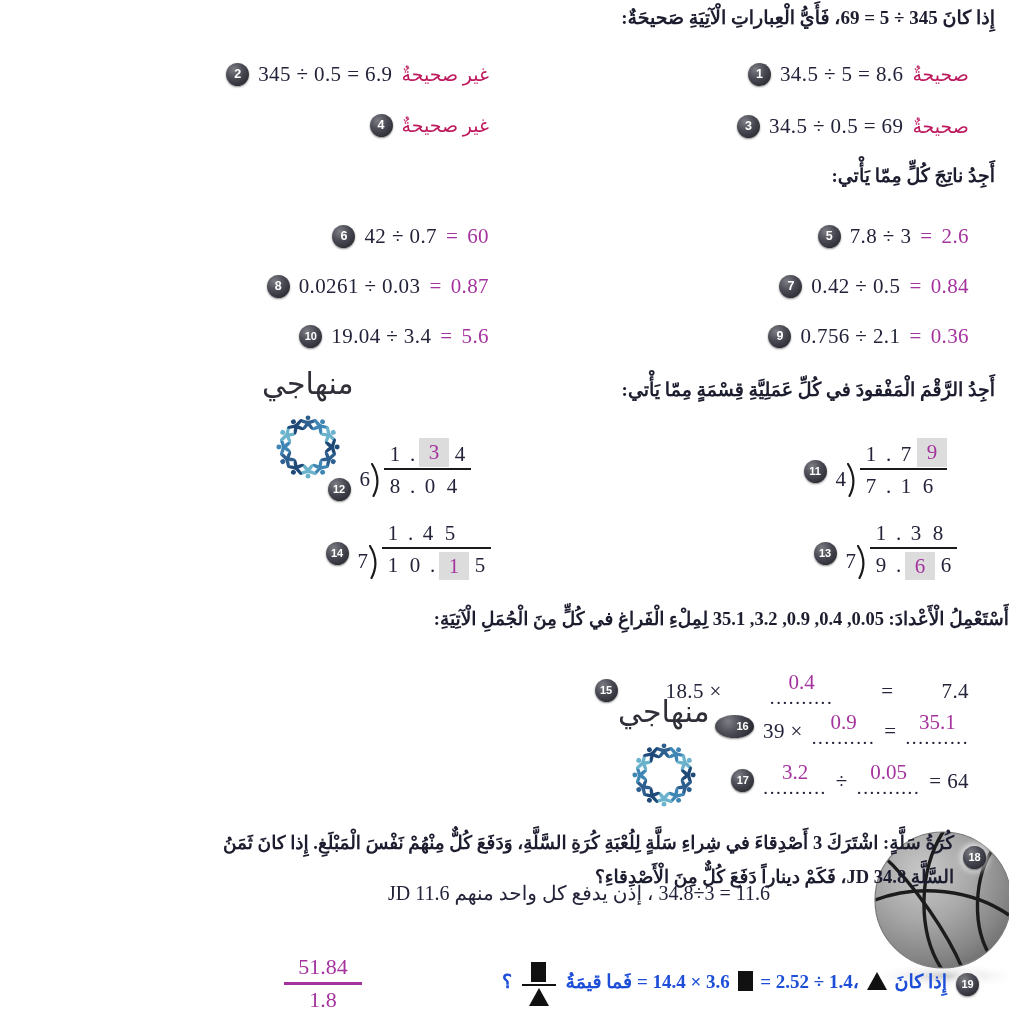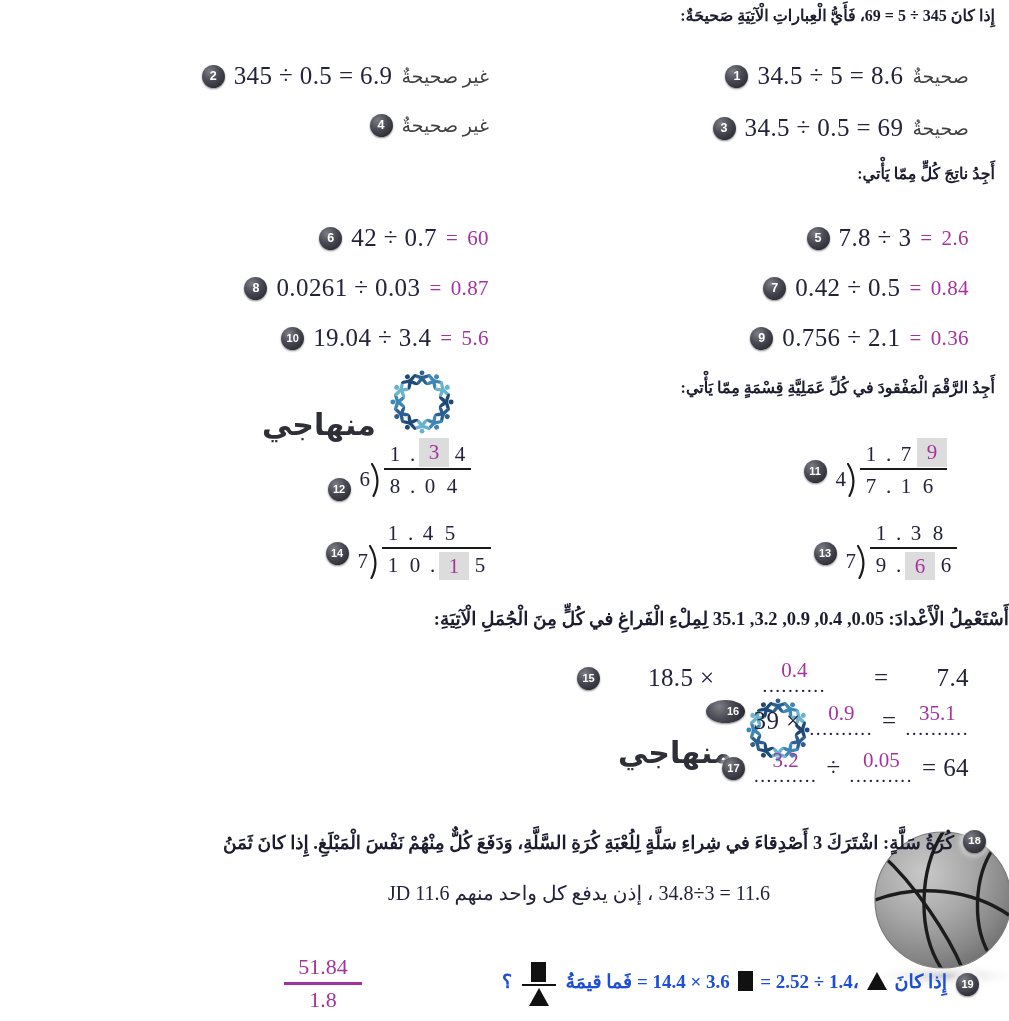--- a/index.html
+++ b/index.html
@@ -24,21 +24,21 @@
     unicode-bidi: isolate;
   }
   .num {
     font-family: "Liberation Serif", "DejaVu Serif", serif;
     direction: ltr;
     unicode-bidi: isolate;
   }
 
   
   .prompt {
-    font-size: 16px;
+    font-size: 19px;
     font-weight: 700;
     color: #1d1d30;
     text-align: right;
     letter-spacing: 0px;
     white-space: nowrap;
   }
 
   
   .badge {
     display: inline-block;
@@ -62,34 +62,34 @@
   
   .ex-row {
     display: flex;
     flex-direction: row;
     align-items: center;
     gap: 9px;
     direction: ltr;
     white-space: nowrap;
   }
   .ex-math {
-    font-size: 25px;
+    font-size: 21px;
     color: #23233a;
     direction: ltr;
     letter-spacing: 0.4px;
   }
   .ex-ans {
     font-size: 21px;
     color: #a5339e;
     direction: ltr;
     letter-spacing: 0.4px;
   }
   .ex-verdict {
     font-size: 19px;
-    color: #404040;
+    color: #be185d;
     direction: rtl;
     unicode-bidi: isolate;
   }
 
   
   .division {
     display: flex;
     flex-direction: row;
     align-items: flex-start;
     direction: ltr;
@@ -139,20 +139,21 @@
   .div-quotient .dig.hl { padding-bottom: 2px; }
 
   
   .blank {
     display: inline-flex;
     flex-direction: column;
     align-items: center;
     justify-content: center;
     vertical-align: bottom;
     direction: ltr;
+    margin-top: 12px;
   }
   .blank-val {
     font-size: 21px;
     color: #a5339e;
     line-height: 20px;
   }
   .blank-dots {
     font-size: 19px;
     color: #23233a;
     letter-spacing: 1.6px;
@@ -228,25 +229,24 @@
   .frac-ans .bar {
     width: 78px;
     height: 2.6px;
     background: #a5339e;
     margin: 2px 0;
   }
 
   
   .logo-wrap {
     display: flex;
-    flex-direction: row;
-    align-items: flex-end;
+    flex-direction: column;
+    align-items: center;
     gap: 10px;
     direction: ltr;
-    font-weight: bold;
   }
   .logo-word {
     font-family: "DejaVu Sans", sans-serif;
     font-size: 30px;
     color: #2f2f38;
     direction: rtl;
     letter-spacing: 0px;
   }
 
   
@@ -562,21 +562,21 @@
   <span class="ex-math num">18.5 ×</span>
   <span class="blank">
     <span class="blank-val">0.4</span>
     <span class="blank-dots">..........</span>
   </span>
   <span class="ex-math num">=</span>
   <span class="ex-math num">7.4</span>
 </div>
 
 <div class="abs ex-row" style="right:40px; top:700px; align-items:flex-end;">
-  <span class="badge wide" style="margin-bottom:12px;padding-left:16px;">16</span>
+  <span class="badge wide" style="margin-bottom:6px;padding-left:16px;">16</span>
   <span class="ex-math num">39 ×</span>
   <span class="blank">
     <span class="blank-val">0.9</span>
     <span class="blank-dots">..........</span>
   </span>
   <span class="ex-math num">=</span>
   <span class="blank">
     <span class="blank-val">35.1</span>
     <span class="blank-dots">..........</span>
   </span>
@@ -620,26 +620,27 @@
       <path d="M30 82 C 72 66, 128 70, 168 100"></path>
       <path d="M36 36 C 70 66, 104 118, 118 152"></path>
       <path d="M150 28 C 128 58, 126 112, 148 142"></path>
     </g>
     <circle cx="98" cy="82" r="68" fill="none" stroke="#7a7a7a" stroke-width="1.2"></circle>
   </svg>
 </div>
 
 <div class="abs" style="right:26px; top:826px; width:760px;">
   <div class="ex-row" style="align-items:flex-start; justify-content:flex-end; direction:rtl;">
-    <span class="badge wide" style="margin-top:4px;font-family:Liberation Mono, monospace;">18</span>
+    <span class="badge wide" style="margin-top:20px;">18</span>
     <div style="flex:1 1 auto;">
       <div class="wp-text ar">
         <span class="wp-bold-lead">كُرَةُ سَلَّةٍ:</span>
         <span>اشْتَرَكَ 3 أَصْدِقاءَ في شِراءِ سَلَّةٍ لِلُعْبَةِ كُرَةِ السَّلَّةِ، وَدَفَعَ كُلٌّ مِنْهُمْ نَفْسَ الْمَبْلَغِ. إِذا كانَ ثَمَنُ</span>
       </div>
+      <div class="wp-text ar">السَّلَّةِ JD 34.8، فَكَمْ ديناراً دَفَعَ كُلٌّ مِنَ الْأَصْدِقاءِ؟</div>
     </div>
   </div>
 </div>
 
 <div class="abs wp-solution ar" style="right:120px; top:878px; width:620px;">11.6 = 3÷34.8 ، إذن يدفع كل واحد منهم 11.6 JD</div>
 
 <div class="abs ex-row" style="right:30px; top:962px; align-items:center; direction:rtl;">
   <span class="badge wide">19</span>
   <span class="q19-line ar">
     <span>إِذا كانَ</span>

